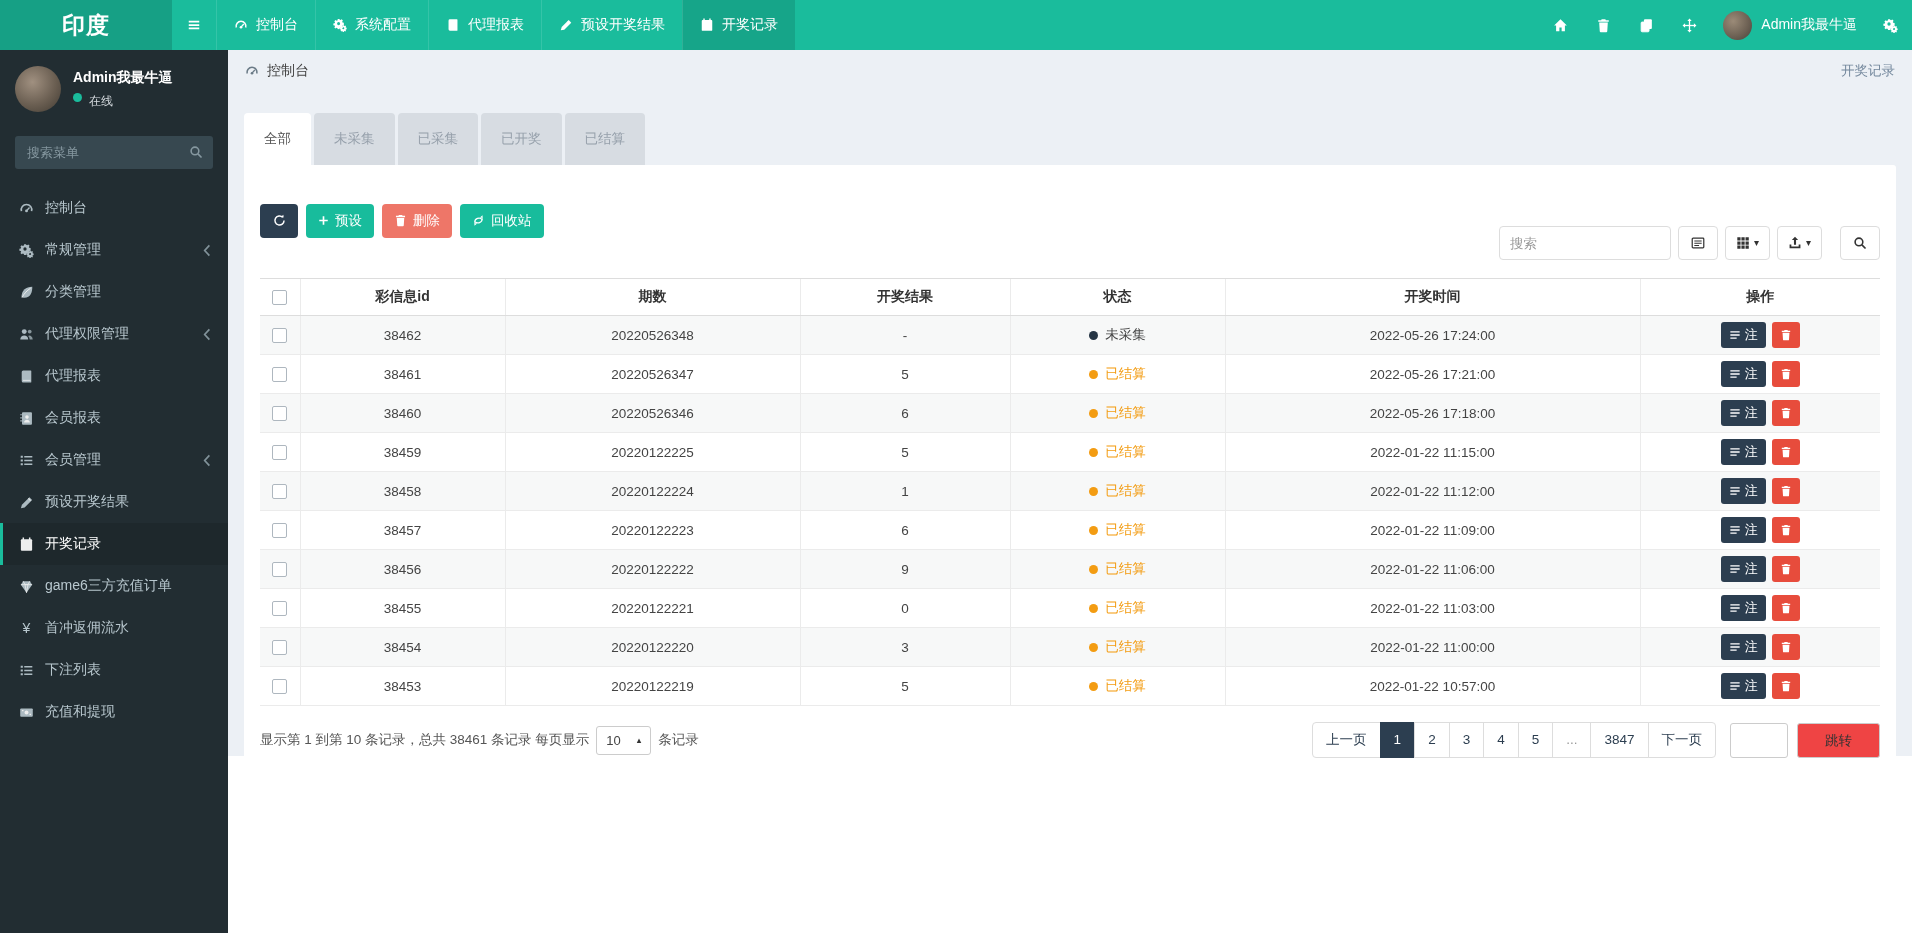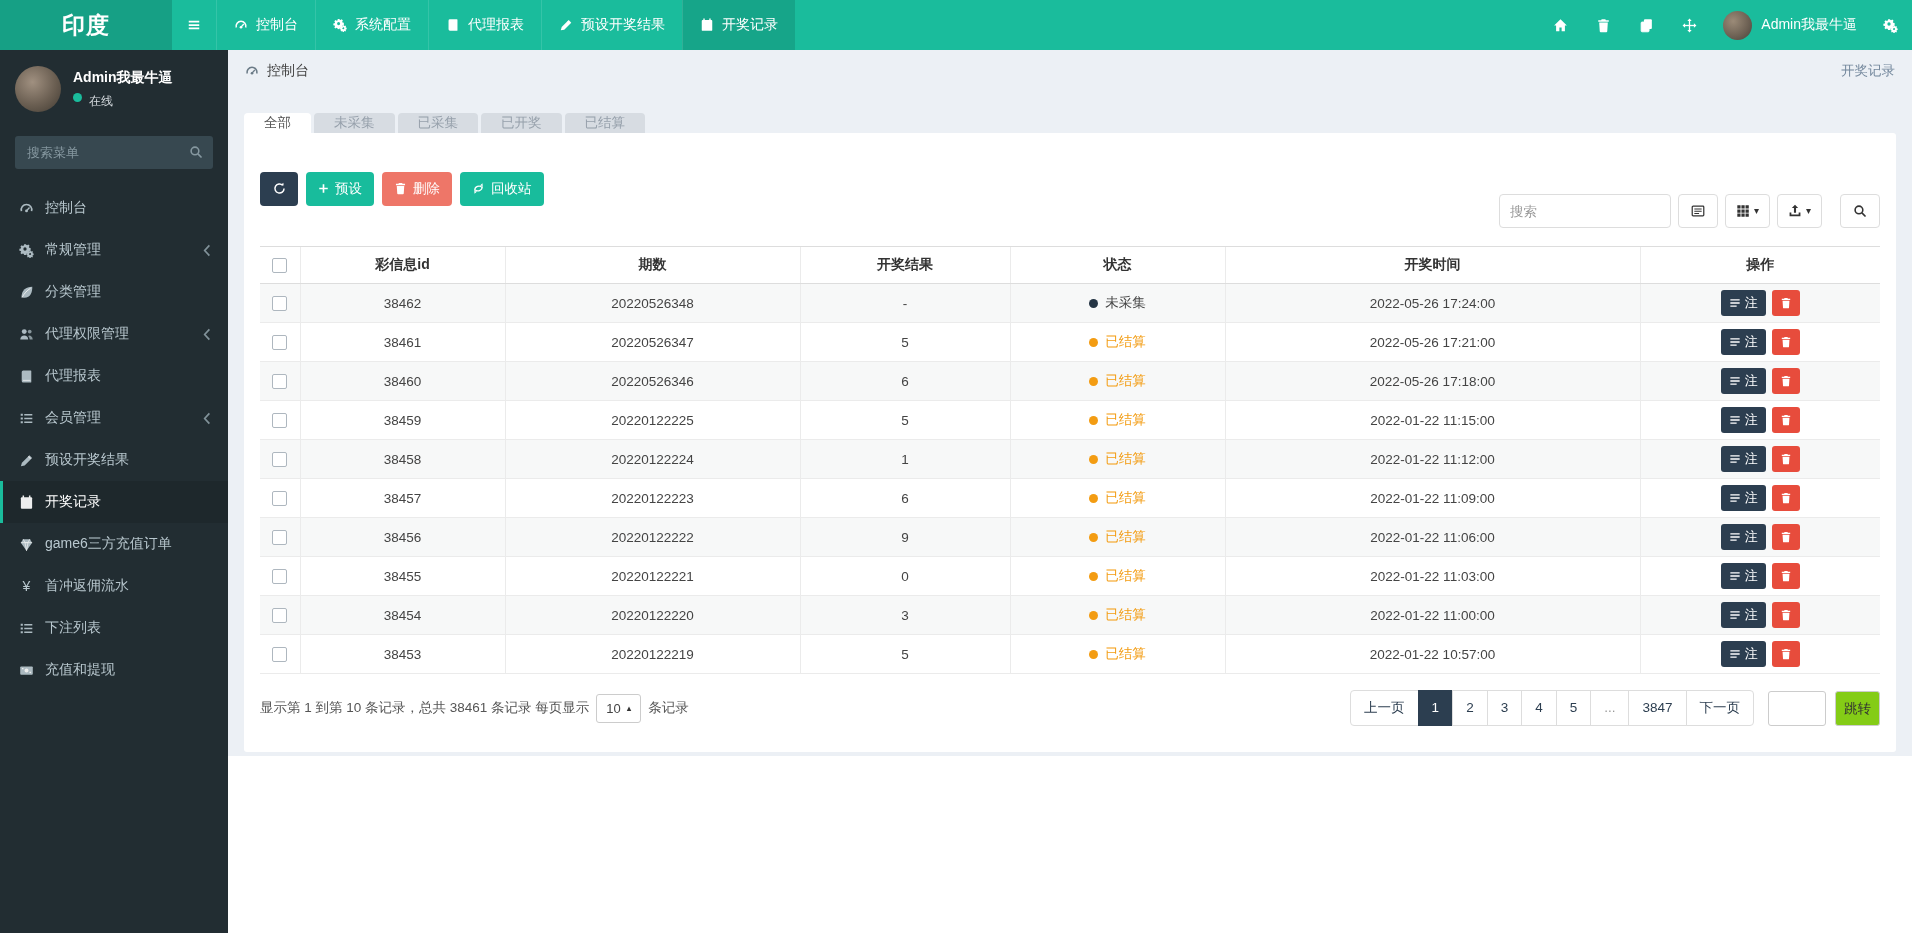--- a/index.html
+++ b/index.html
@@ -40,21 +40,21 @@
   .side-item .chev { margin-left:auto; margin-right:13px; width:11px; height:11px; color:#8a9ba3; }
 
   
   .content { position:absolute; left:228px; top:50px; right:0; height:706px; background:#ecf0f5; }
   .bc { height:42px; display:flex; align-items:center; justify-content:space-between; padding:0 17px; }
   .bc-l { display:flex; align-items:center; gap:8px; color:#444; font-size:14px; }
   .bc-l svg.ic { color:#6a7a86; }
   .bc-r { color:#73879c; font-size:13.5px; }
 
   .tabs { display:flex; gap:3px; margin:21px 0 0 16px; }
-  .tab { padding:1px 20px; font-size:13.5px; border-radius:4px 4px 0 0; background:#d7dce2; color:#96a0ab; cursor:pointer; }
+  .tab { padding:17px 20px; font-size:13.5px; border-radius:4px 4px 0 0; background:#d7dce2; color:#96a0ab; cursor:pointer; }
   .tab.active { background:#fff; color:#555; }
 
   .card { margin:0 16px; background:#fff; border-radius:0 3px 3px 3px; padding:16px 16px 26px 16px; }
 
   .toolbar { display:flex; align-items:center; }
   .tb-left { display:flex; gap:8px; }
   .btn { height:34px; border:none; border-radius:4px; color:#fff; font-size:13.5px; display:inline-flex; align-items:center; gap:6px; padding:0 12px; cursor:pointer; font-family:inherit; }
   .btn svg.ic { width:13px; height:13px; }
   .btn-refresh { background:#2c3e50; width:38px; justify-content:center; padding:0; }
   .btn-preset { background:#18bc9c; }
@@ -78,31 +78,31 @@
   .st .dot { width:9px; height:9px; border-radius:50%; display:inline-block; }
   .st-pending { color:#444; } .st-pending .dot { background:#253544; }
   .st-settled { color:#f39c12; } .st-settled .dot { background:#f39c12; }
   .btn-note { background:#2c3e50; color:#fff; border:none; border-radius:3px; height:26px; padding:0 8px; font-size:13px; display:inline-flex; align-items:center; gap:4px; cursor:pointer; font-family:inherit; }
   .btn-note svg.ic { width:12px; height:12px; }
   .btn-rowdel { background:#e74c3c; color:#fff; border:none; border-radius:3px; height:26px; width:28px; display:inline-flex; align-items:center; justify-content:center; cursor:pointer; margin-left:6px; }
   .btn-rowdel svg.ic { width:12px; height:12px; }
 
   .tfooter { margin-top:16px; display:flex; align-items:center; }
   .summary { display:flex; align-items:center; gap:7px; color:#555; font-size:13.5px; }
-  .pagesize { background:#fff; border:1px solid #ccc; border-radius:3px; padding:6px 9px; color:#444; font-size:13px; display:inline-flex; align-items:center; gap:6px; cursor:pointer; font-family:inherit; }
+  .pagesize { background:#fff; border:1px solid #ccc; border-radius:3px; padding:6px 9px; color:#444; font-size:13px; display:inline-flex; align-items:center; gap:16px; cursor:pointer; font-family:inherit; }
   .pagesize .caret { font-size:9px; color:#333; }
   .pager-zone { margin-left:auto; display:flex; align-items:flex-end; }
   ul.pager { display:flex; list-style:none; }
   .pager li { border:1px solid #ddd; margin-left:-1px; height:36px; line-height:34px; padding:0 13px; background:#fff; color:#2c3e50; font-size:13.5px; cursor:pointer; }
   .pager li:first-child { border-radius:4px 0 0 4px; margin-left:0; }
   .pager li:last-child { border-radius:0 4px 4px 0; }
   .pager li.active { background:#2c3e50; border-color:#2c3e50; color:#fff; }
   .pager li.dots { color:#999; }
   .jump-input { width:58px; height:35px; border:1px solid #ccc; border-radius:3px; margin-left:14px; outline:none; padding:0 8px; font-family:inherit; }
-  .jump-btn { height:35px; padding:0 8px; margin-left:9px; background:#84cc16; border:1px solid #ccc; border-radius:3px; color:#333; font-size:13.5px; cursor:pointer; font-family:inherit; }
+  .jump-btn { height:35px; padding:0 27px; margin-left:9px; background:#ef4444; border:1px solid #ccc; border-radius:3px; color:#333; font-size:13.5px; cursor:pointer; font-family:inherit; }
 </style>
 </head>
 <body>
 
 <svg width="0" height="0" style="position:absolute" aria-hidden="true">
   <defs>
     <symbol id="i-bars" viewBox="0 0 16 16">
         <path d="M2 3.2h12v2H2zM2 7h12v2H2zM2 10.8h12v2H2z"></path>
       </symbol>
     <symbol id="i-gauge" viewBox="0 0 16 16">
@@ -334,20 +334,26 @@
         <span>代理权限管理</span>
         <svg class="ic chev">
           <use href="#i-chevl"></use>
         </svg>
       </a>
       <a class="side-item">
         <svg class="ic">
           <use href="#i-book"></use>
         </svg>
         <span>代理报表</span>
+      </a>
+      <a class="side-item">
+        <svg class="ic">
+          <use href="#i-idbook"></use>
+        </svg>
+        <span>会员报表</span>
       </a>
       <a class="side-item">
         <svg class="ic">
           <use href="#i-list"></use>
         </svg>
         <span>会员管理</span>
         <svg class="ic chev">
           <use href="#i-chevl"></use>
         </svg>
       </a>

